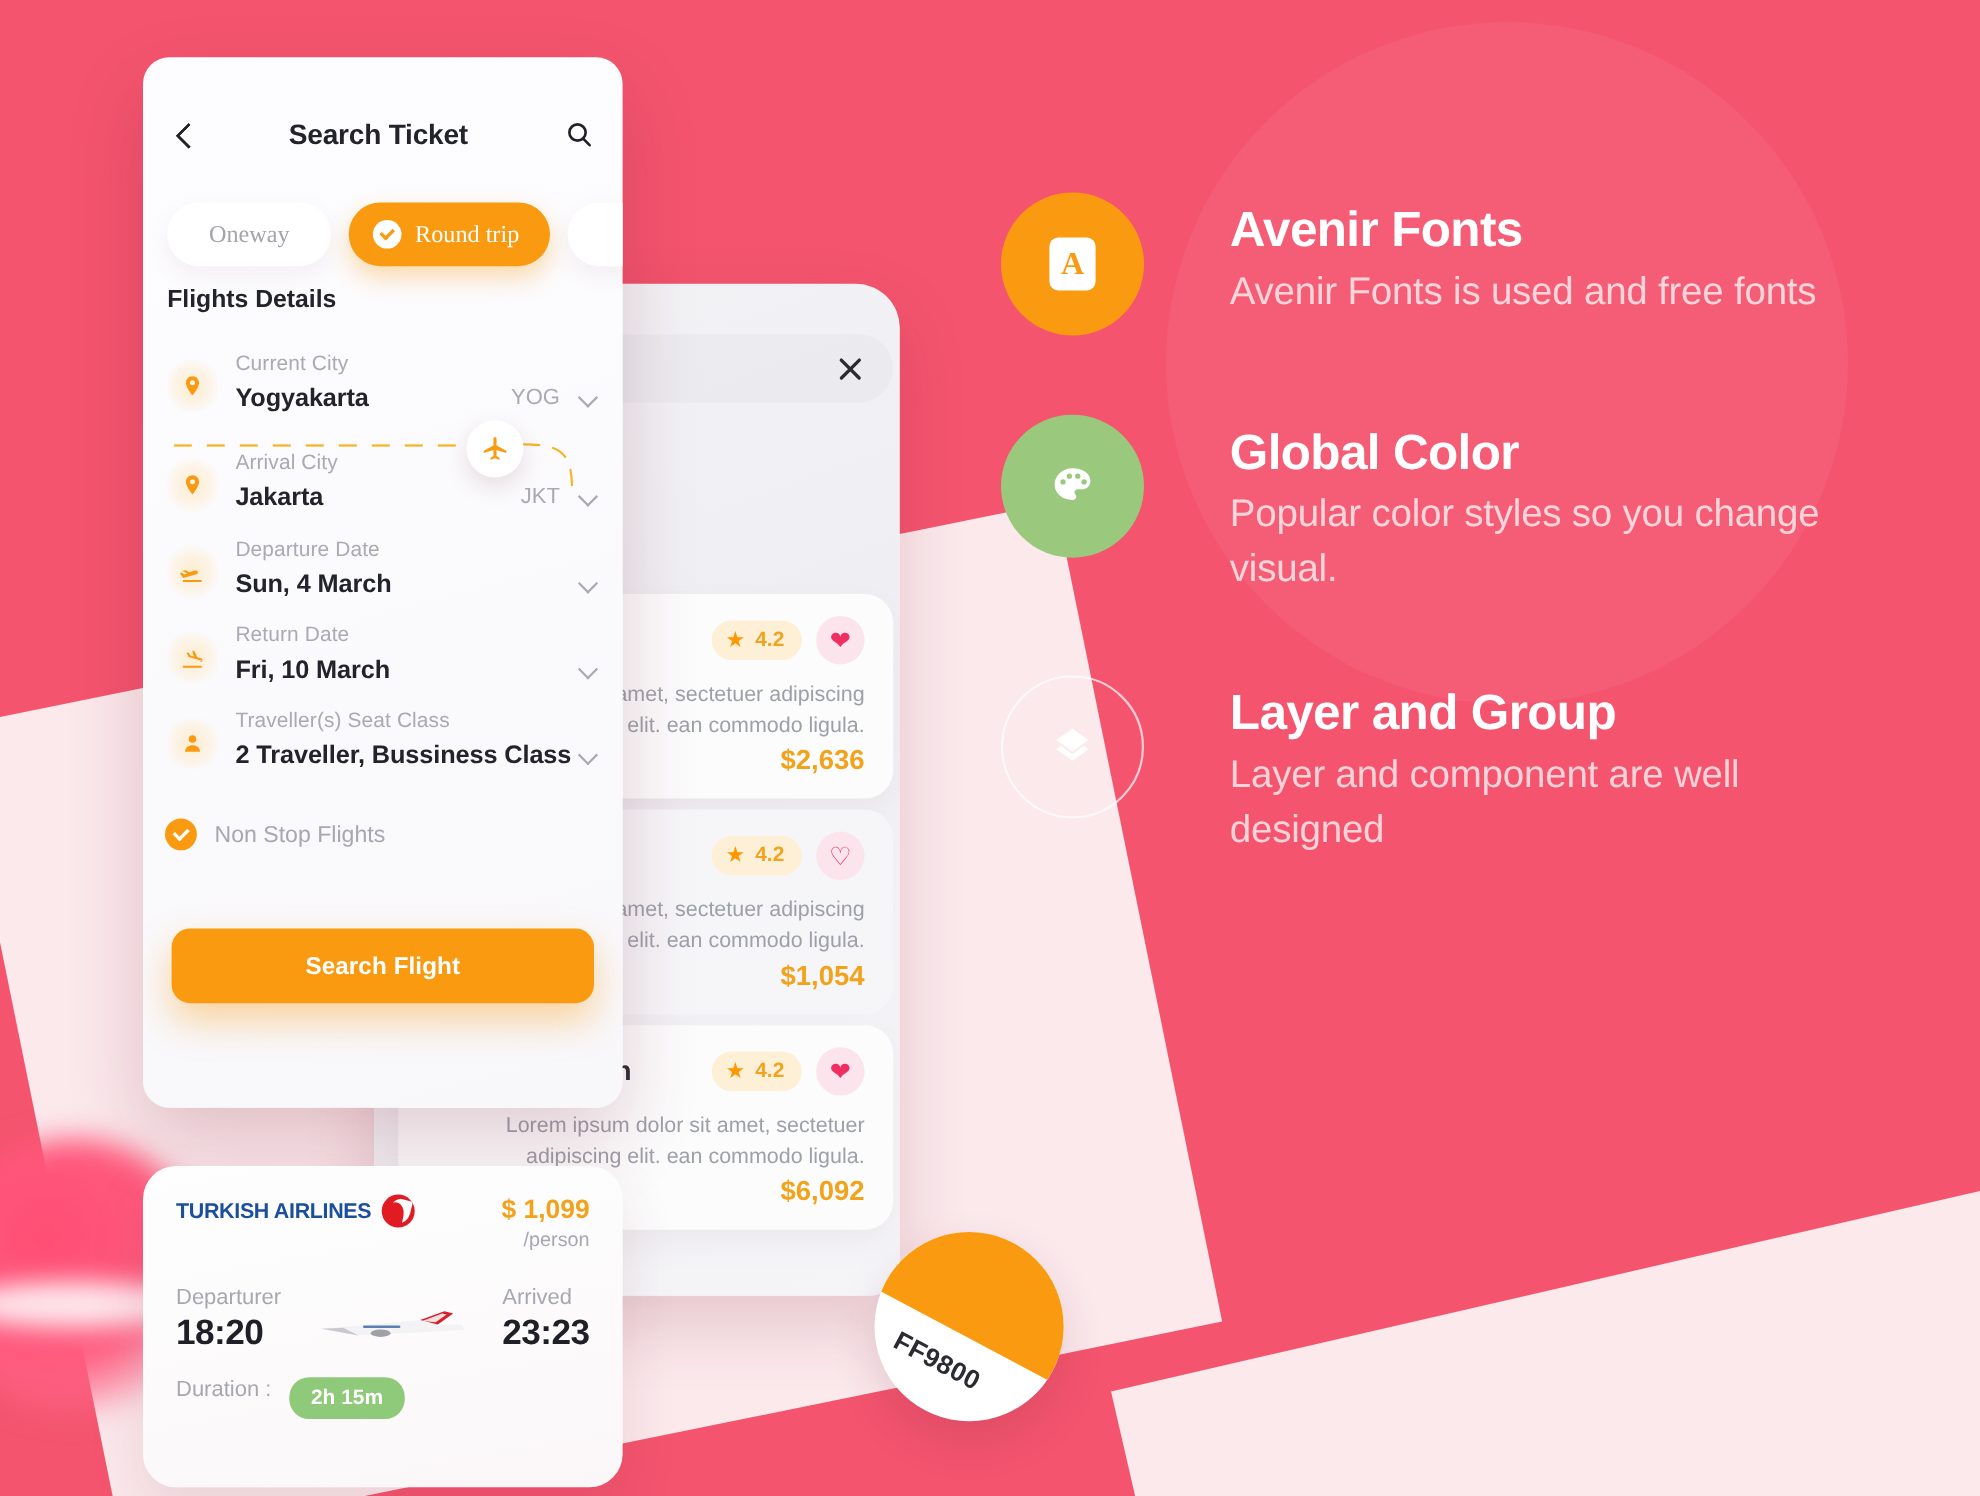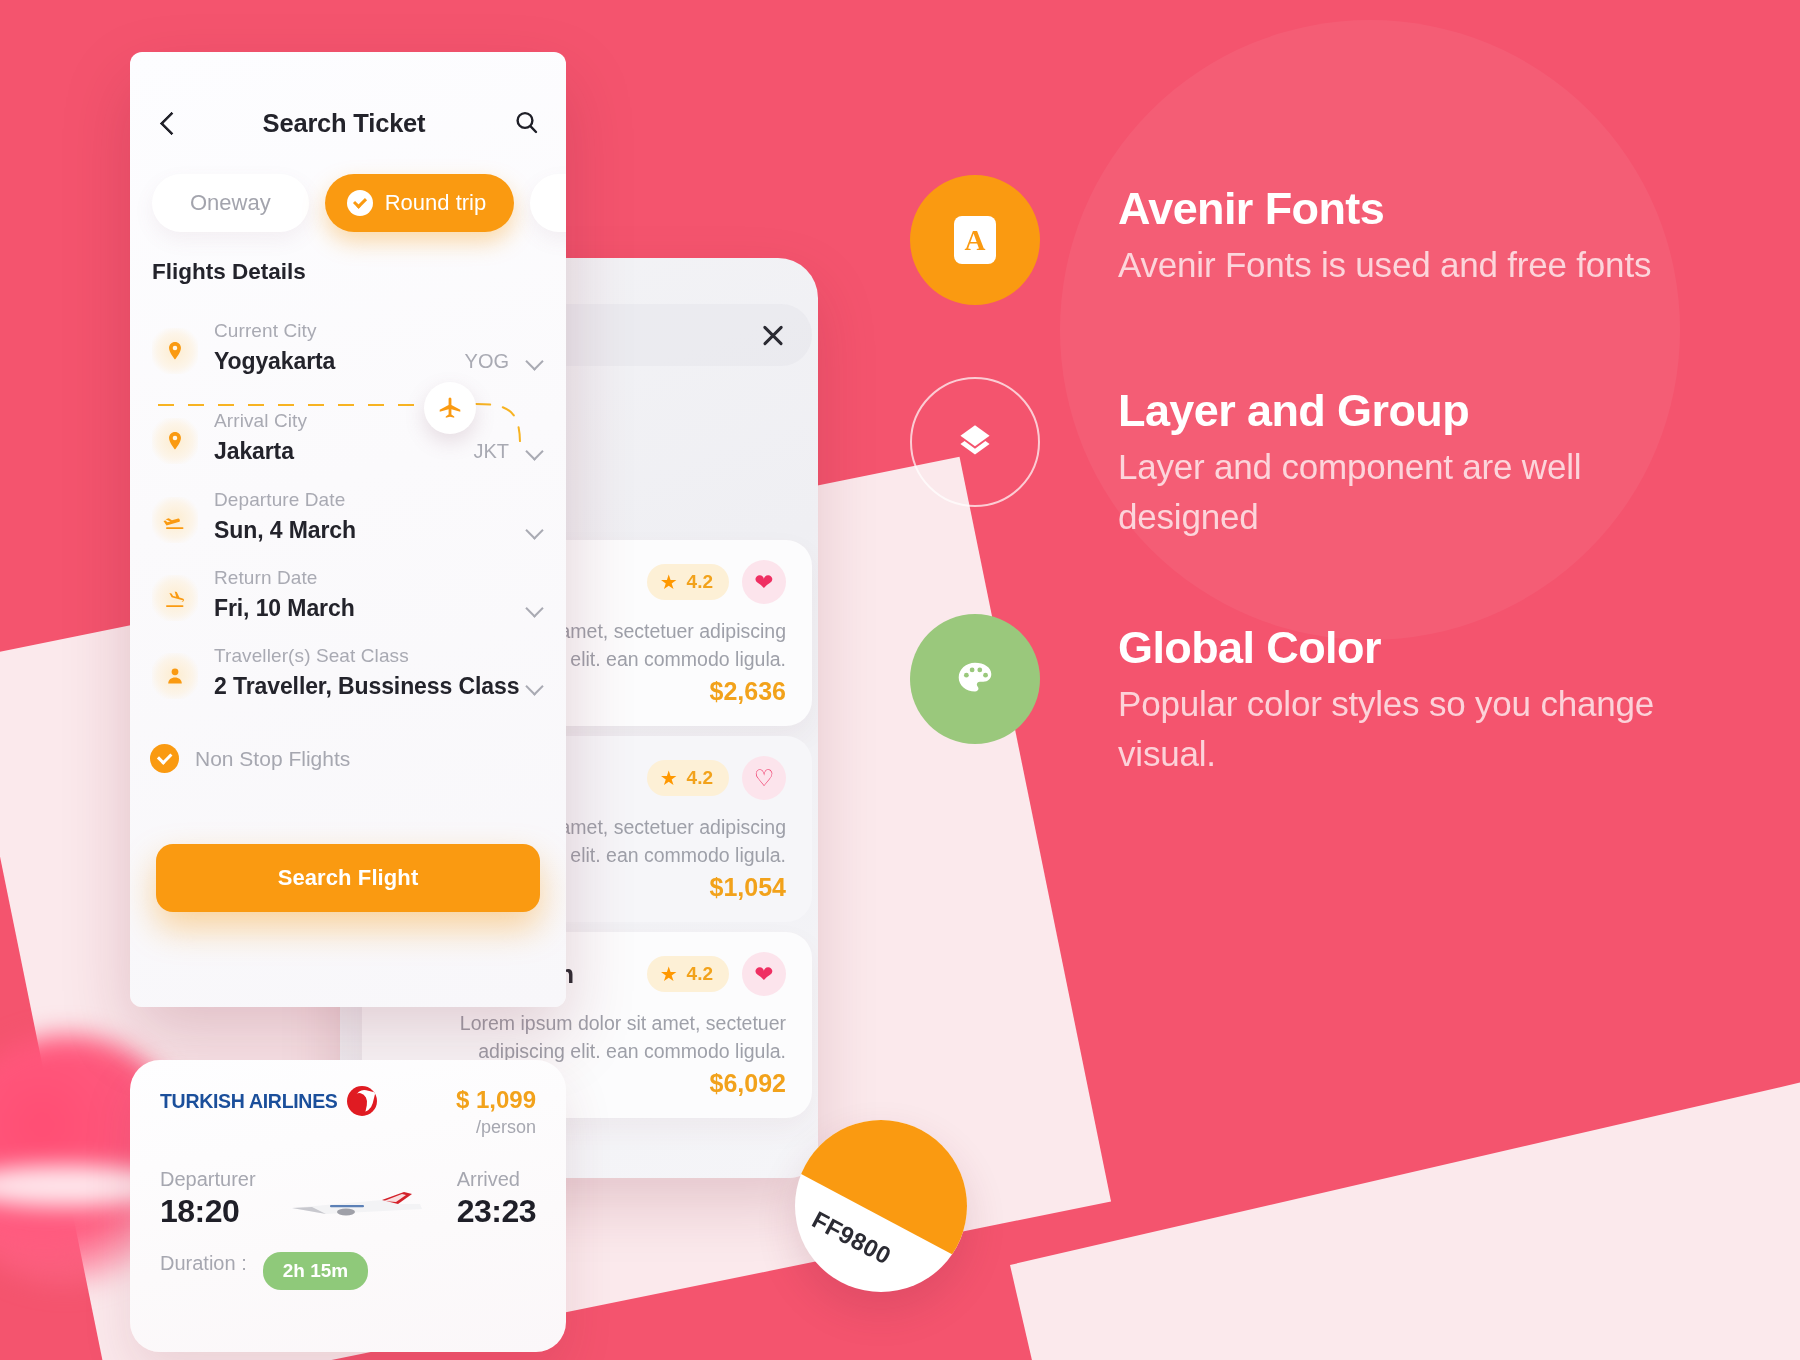--- a/index.html
+++ b/index.html
@@ -146,21 +146,21 @@
     position: absolute; right: 26px; bottom: 20px;
     font-size: 25px; font-weight: bold; color: #F2A21B;
   }
 
   
   .phone {
     position: absolute;
     left: 130px; top: 52px;
     width: 436px; height: 955px;
     background: linear-gradient(165deg, #FDFDFF 0%, #FBFAFC 45%, #F8F7FA 100%);
-    border-radius: 12px;
+    border-radius: 24px;
     box-shadow: 0 30px 70px rgba(120,25,50,0.20);
     overflow: hidden;
   }
   .ph-header {
     position: absolute; left: 0; top: 56px; width: 100%;
     display: flex; align-items: center; padding: 0 24px;
   }
   .back-arrow {
     width: 30px; height: 30px; position: relative; flex: none;
   }
@@ -173,22 +173,22 @@
   }
   .ph-title {
     flex: 1; text-align: center;
     font-size: 25.5px; font-weight: bold; color: #23232B;
     letter-spacing: -.2px;
     margin-left: -8px;
   }
   .search-ico { width: 30px; height: 30px; flex: none; }
 
   .segmented {
-    position: absolute; left: 0; top: 122px;
-    display: flex; gap: 16px; padding-left: 22px;
+    position: absolute; left: 0; top: 132px;
+    display: flex; gap: 16px; padding-left: 22px; font-family: Liberation Serif, serif;
   }
   .seg {
     height: 58px; border-radius: 29px;
     display: flex; align-items: center; justify-content: center;
     font-size: 22px; white-space: nowrap;
   }
   .seg.inactive {
     background: #FFFFFF; color: #A3A4AD;
     padding: 0 38px;
     box-shadow: 0 8px 20px rgba(140,90,110,0.08);
@@ -649,47 +649,47 @@
       <span class="feat-ico orange">
         <span class="letter-a">A</span>
       </span>
       <span class="feat-text">
         <div class="feat-title">Avenir Fonts</div>
         <div class="feat-desc">Avenir Fonts is used and free fonts</div>
       </span>
     </div>
 
     <div class="feat">
-      <span class="feat-ico outline">
-        <svg viewBox="0 0 48 48" width="50" height="50">
-          <path d="M24 8 L38 18 L24 28 L10 18 Z" fill="#FFFFFF"></path>
-          <path d="M10 26 L24 36 L38 26 L34 23 L24 30.5 L14 23 Z" fill="#FFFFFF"></path>
-        </svg>
-      </span>
-      <span class="feat-text">
-        <div class="feat-title">Layer and Group</div>
-        <div class="feat-desc">Layer and component are well designed</div>
-      </span>
-    </div>
-
-    <div class="feat">
       <span class="feat-ico green">
         <svg viewBox="0 0 48 48" width="46" height="46">
           <path d="M24 7c-9.4 0-17 6.9-17 15.4 0 8.5 7.6 14.6 17 14.6 2.2 0 3.6-1.3 3.6-3 0-.9-.4-1.6-.9-2.2-.5-.6-.8-1.2-.8-2 0-1.6 1.4-2.9 3.1-2.9h3.6c5 0 8.4-3.3 8.4-8.1C41 11.9 33.4 7 24 7z" fill="#FFFFFF"></path>
           <circle cx="15" cy="20" r="2.5" fill="#9AC87C"></circle>
           <circle cx="21" cy="14.5" r="2.5" fill="#9AC87C"></circle>
           <circle cx="29" cy="14.5" r="2.5" fill="#9AC87C"></circle>
           <circle cx="35" cy="20" r="2.5" fill="#9AC87C"></circle>
         </svg>
       </span>
       <span class="feat-text">
         <div class="feat-title">Global Color</div>
         <div class="feat-desc">Popular color styles so you change visual.</div>
       </span>
     </div>
+
+    <div class="feat">
+      <span class="feat-ico outline">
+        <svg viewBox="0 0 48 48" width="50" height="50">
+          <path d="M24 8 L38 18 L24 28 L10 18 Z" fill="#FFFFFF"></path>
+          <path d="M10 26 L24 36 L38 26 L34 23 L24 30.5 L14 23 Z" fill="#FFFFFF"></path>
+        </svg>
+      </span>
+      <span class="feat-text">
+        <div class="feat-title">Layer and Group</div>
+        <div class="feat-desc">Layer and component are well designed</div>
+      </span>
+    </div>
   </div>
 
   <div class="swatch">
     <div class="half"></div>
     <div class="code">FF9800</div>
   </div>
 
 </div>
 
 </body></html>

